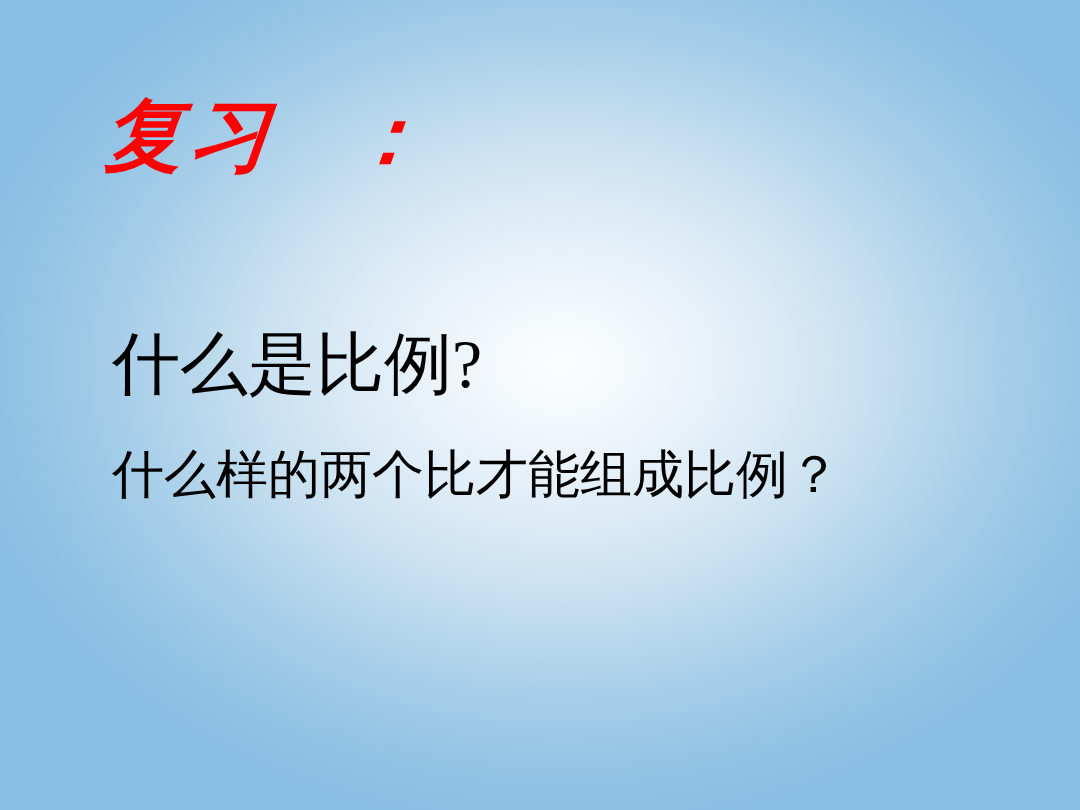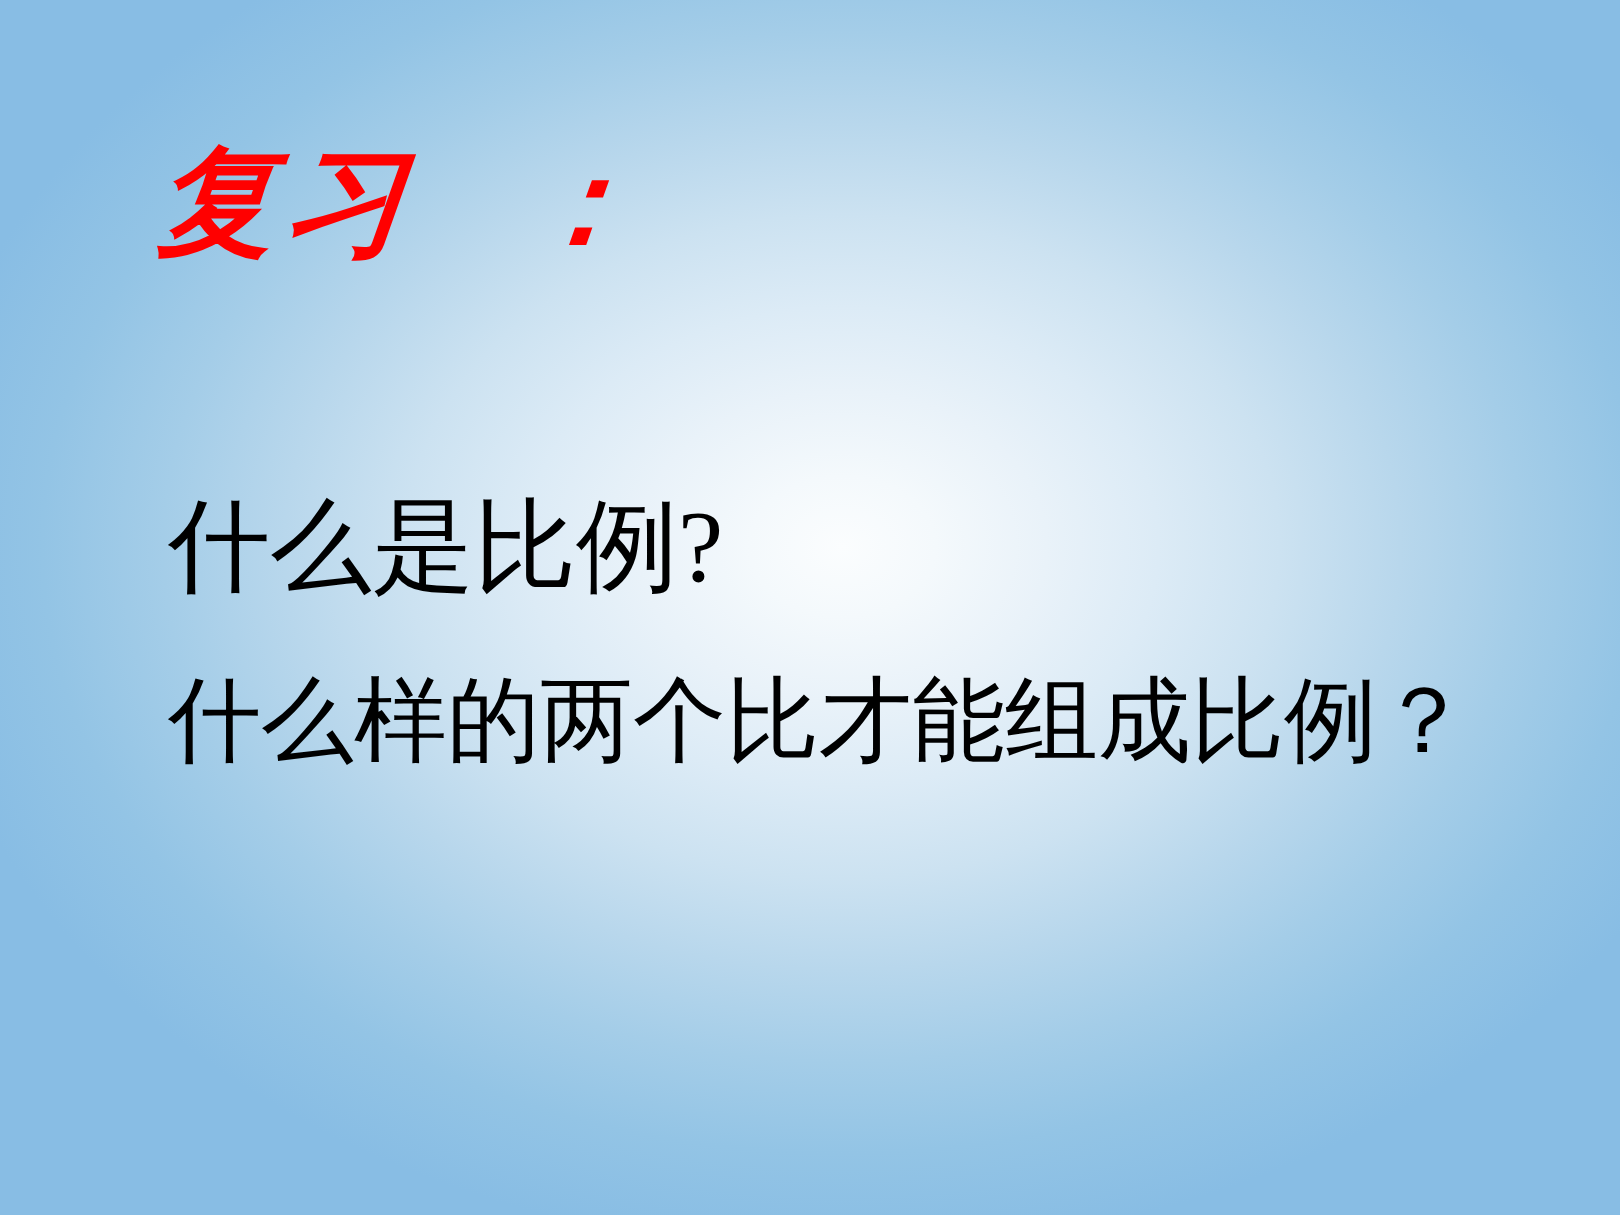--- a/index.html
+++ b/index.html
@@ -86,21 +86,21 @@
   }
 
   .q-line-1 {
     font-size: 68px;
     line-height: 1.0;
     letter-spacing: 0px;
     margin: 0 0 52px 0;
   }
 
   .q-line-2 {
-    font-size: 62px;
+    font-size: 52px;
     line-height: 1.0;
     letter-spacing: 0px;
     margin: 0;
     font-family: Liberation Serif, serif;
   }
 </style>
 </head>
 <body>
 
 <div class="slide">

